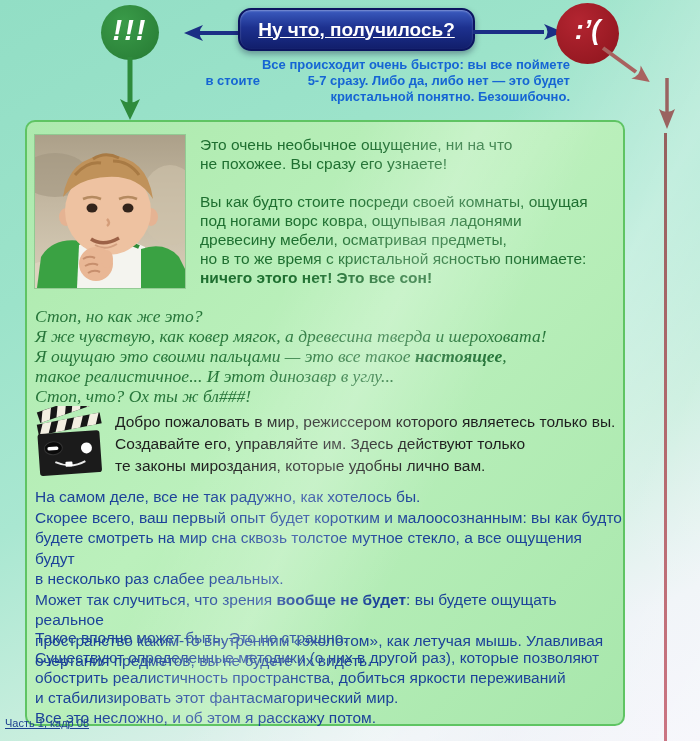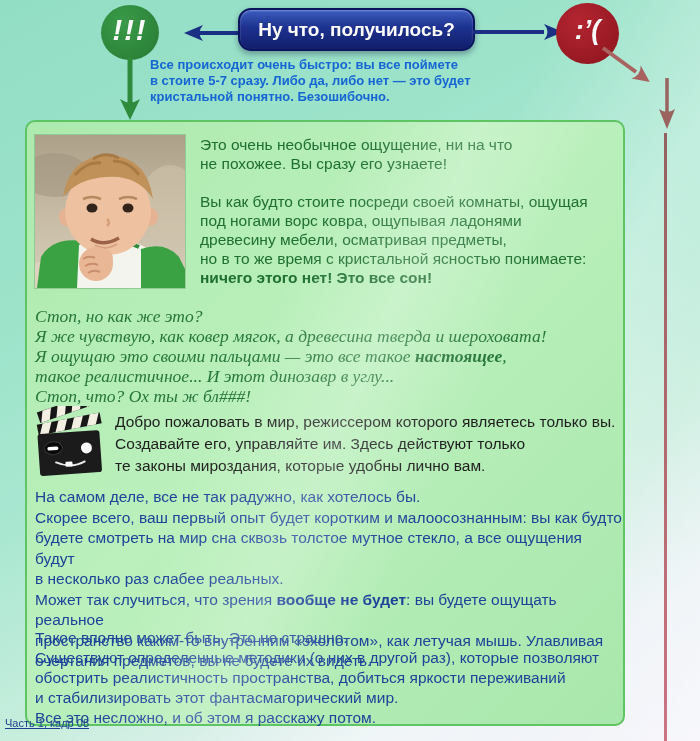--- a/index.html
+++ b/index.html
@@ -28,28 +28,28 @@
     display:flex; align-items:center; justify-content:center; padding-bottom:6px; box-sizing:border-box;
   }
 
   
   .btn-question {
     left:238px; top:8px; width:237px; height:43px; border-radius:13px;
     background: linear-gradient(#3b5cc0 0%, #1d318f 45%, #111e6b 100%);
     border:2px solid #0c1560; box-sizing:border-box;
     box-shadow: 0 3px 6px rgba(5,10,50,.35), inset 0 1px 2px rgba(255,255,255,.35);
     color:#fff; font-size:19px; font-weight:bold;
-    display:flex; align-items:center; justify-content:center; cursor:pointer;
+    display:flex; align-items:center; justify-content:center; cursor:pointer;text-decoration:underline;
   }
 
   .note {
-    left:150px; top:57px; width:420px; text-align:left;
+    left:150px; top:57px; width:420px; text-align:right;
     color:#1565d4; font-size:13px; line-height:16px; font-weight:600;
   }
-  .note .heavy { font-weight:bold; }
+  .note .heavy { font-weight:bold;margin-left:44px; }
 
   
   .card {
     left:25px; top:120px; width:600px; height:606px; border-radius:10px;
     background: linear-gradient(135deg, #adeaae 0%, #bbf0bc 45%, #a8e7ac 100%);
     border:2px solid #5fc463; box-sizing:border-box;
   }
   .card::after {
     content:""; position:absolute; inset:0; border-radius:8px; pointer-events:none;
     background: linear-gradient(115deg, rgba(255,255,255,0) 38%, rgba(255,255,255,.22) 52%, rgba(255,255,255,0) 66%);

